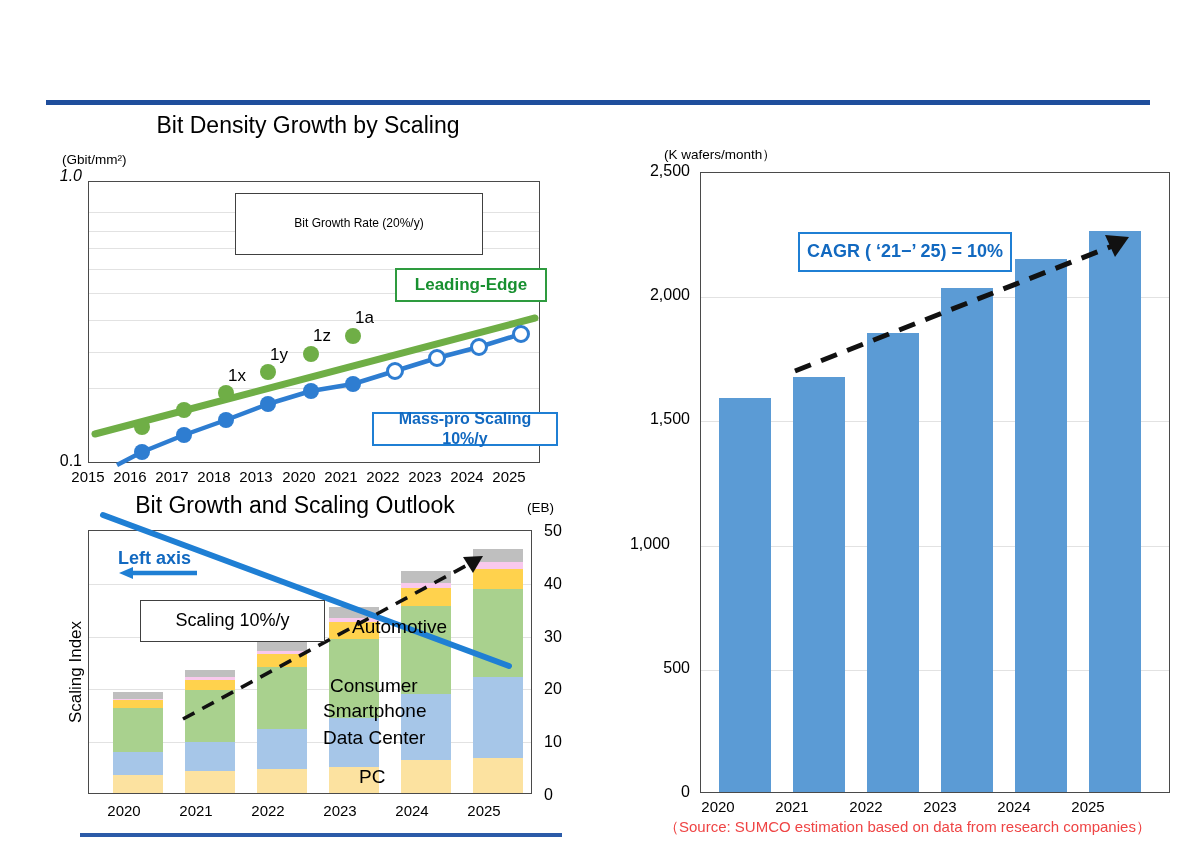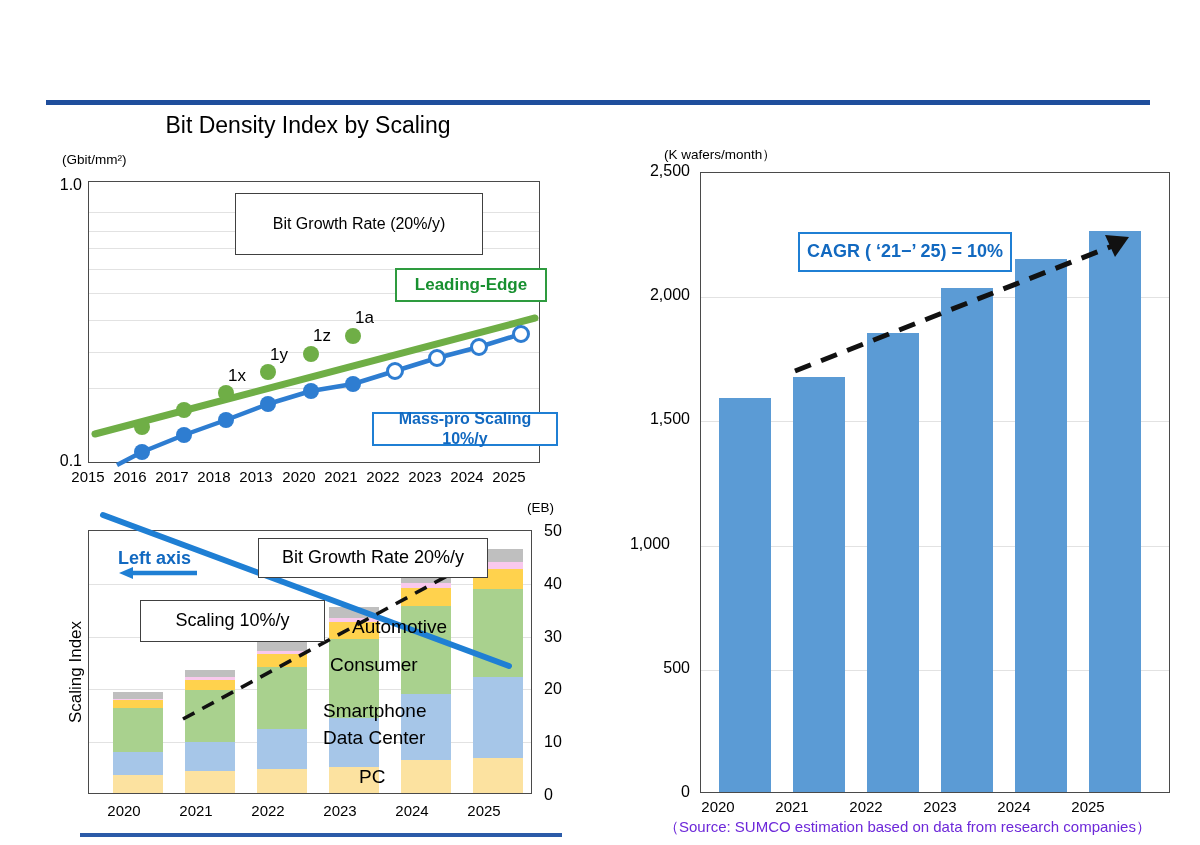--- a/index.html
+++ b/index.html
@@ -53,40 +53,40 @@
     display:flex;align-items:center;justify-content:center;
     text-align:center;line-height:1.28;
   }
   .callout.black{border:1.6px solid #404040;color:#000;}
   .callout.green{border:2.2px solid #2E9B3F;color:#189030;font-weight:700;}
   .callout.blue{border:2.2px solid #1F7FD4;color:#1269C0;font-weight:700;}
 
   .pt-lbl{position:absolute;font-size:17px;color:#000;white-space:nowrap;}
   .seg-lbl{position:absolute;font-size:19px;color:#000;white-space:nowrap;}
   .blue-bold{color:#1269C0;font-weight:700;}
-  .src-note{position:absolute;font-size:15px;white-space:nowrap;color:#6d28d9;}
+  .src-note{position:absolute;font-size:15px;white-space:nowrap;color:#ef4444;}
   .rot-lbl{
     position:absolute;font-size:17px;white-space:nowrap;
     transform:rotate(-90deg);transform-origin:left top;
   }
   .bar{position:absolute;}
   .tick-x{position:absolute;font-size:15px;text-align:center;}
   .tick-y{position:absolute;font-size:16px;text-align:right;white-space:nowrap;}
   .tick-y2{position:absolute;font-size:16px;text-align:left;white-space:nowrap;}
 </style>
 </head>
 <body>
 
 <div class="slide">
 
   <div class="hdr-rule"></div>
   <div class="foot-rule"></div>
 
 
-  <div class="chart-title" style="left:88px;top:112px;width:440px;">Bit Density Index by Scaling</div>
+  <div class="chart-title" style="left:88px;top:112px;width:440px;">Bit Density Growth by Scaling</div>
   <div class="unit-lbl" style="left:62px;top:152px;">(Gbit/mm²)</div>
 
   <div class="plotbox" style="left:88px;top:181px;width:452px;height:282px;">
 
     <div class="gridline" style="left:0;top:87px;width:100%;"></div>
     <div class="gridline" style="left:0;top:111px;width:100%;"></div>
     <div class="gridline" style="left:0;top:138px;width:100%;"></div>
     <div class="gridline" style="left:0;top:170px;width:100%;"></div>
     <div class="gridline" style="left:0;top:206px;width:100%;"></div>
     <div class="gridline" style="left:0;top:30px;width:100%;"></div>
@@ -116,47 +116,48 @@
       <circle cx="390" cy="165" r="7.5" fill="#ffffff" stroke="#2E7DD1" stroke-width="3"></circle>
       <circle cx="432" cy="152" r="7.5" fill="#ffffff" stroke="#2E7DD1" stroke-width="3"></circle>
     </svg>
   </div>
 
   <div class="pt-lbl" style="left:228px;top:366px;">1x</div>
   <div class="pt-lbl" style="left:270px;top:345px;">1y</div>
   <div class="pt-lbl" style="left:313px;top:326px;">1z</div>
   <div class="pt-lbl" style="left:355px;top:308px;">1a</div>
 
-  <div class="tick-y" style="left:38px;top:176px;width:44px;">1.0</div>
+  <div class="tick-y" style="left:38px;top:167px;width:44px;font-style:italic;">1.0</div>
   <div class="tick-y" style="left:38px;top:452px;width:44px;">0.1</div>
 
   <div class="tick-x" style="left:62px;top:468px;width:52px;">2015</div>
   <div class="tick-x" style="left:104px;top:468px;width:52px;">2016</div>
   <div class="tick-x" style="left:146px;top:468px;width:52px;">2017</div>
   <div class="tick-x" style="left:188px;top:468px;width:52px;">2018</div>
   <div class="tick-x" style="left:230px;top:468px;width:52px;">2013</div>
   <div class="tick-x" style="left:273px;top:468px;width:52px;">2020</div>
   <div class="tick-x" style="left:315px;top:468px;width:52px;">2021</div>
   <div class="tick-x" style="left:357px;top:468px;width:52px;">2022</div>
   <div class="tick-x" style="left:399px;top:468px;width:52px;">2023</div>
   <div class="tick-x" style="left:441px;top:468px;width:52px;">2024</div>
   <div class="tick-x" style="left:483px;top:468px;width:52px;">2025</div>
 
-  <div class="callout black" style="left:235px;top:193px;width:248px;height:62px;font-size:16px;">
+  <div class="callout black" style="left:235px;top:193px;width:248px;height:62px;font-size:12px;">
     <div>
       <div>Bit Growth Rate (20%/y)</div>
     </div>
   </div>
   <div class="callout green" style="left:395px;top:268px;width:152px;height:34px;font-size:17px;">
     <span>Leading-Edge</span>
   </div>
   <div class="callout blue" style="left:372px;top:412px;width:186px;height:34px;font-size:16px;">
     <span>Mass-pro Scaling 10%/y</span>
   </div>
 
+  <div class="chart-title" style="left:75px;top:492px;width:440px;">Bit Growth and Scaling Outlook</div>
   <div class="unit-lbl" style="left:527px;top:500px;">(EB)</div>
   <div class="rot-lbl" style="left:66px;top:723px;">Scaling Index</div>
 
   <div class="plotbox" style="left:88px;top:530px;width:444px;height:264px;">
     <div class="gridline" style="left:0;top:52.8px;width:100%;"></div>
     <div class="gridline" style="left:0;top:105.6px;width:100%;"></div>
     <div class="gridline" style="left:0;top:158.4px;width:100%;"></div>
     <div class="gridline" style="left:0;top:211.2px;width:100%;"></div>
 
     <div class="bar" style="left:24px;bottom:0px;     width:50px;height:17.9px;background:#FCE2A0;"></div>
@@ -224,26 +225,23 @@
   <div class="tick-x" style="left:158px;top:802px;width:76px;">2021</div>
   <div class="tick-x" style="left:230px;top:802px;width:76px;">2022</div>
   <div class="tick-x" style="left:302px;top:802px;width:76px;">2023</div>
   <div class="tick-x" style="left:374px;top:802px;width:76px;">2024</div>
   <div class="tick-x" style="left:446px;top:802px;width:76px;">2025</div>
 
   <div class="seg-lbl blue-bold" style="left:118px;top:548px;font-size:18px;">Left axis</div>
   <div class="callout black" style="left:140px;top:600px;width:185px;height:42px;font-size:18px;">
     <span>Scaling 10%/y</span>
   </div>
-  <div class="callout black" style="left:258px;top:538px;width:230px;height:40px;font-size:18px;">
-    <span>Bit Growth Rate 20%/y</span>
-  </div>
 
   <div class="seg-lbl" style="left:352px;top:616px;">Automotive</div>
-  <div class="seg-lbl" style="left:330px;top:654px;">Consumer</div>
+  <div class="seg-lbl" style="left:330px;top:675px;">Consumer</div>
   <div class="seg-lbl" style="left:323px;top:700px;">Smartphone</div>
   <div class="seg-lbl" style="left:323px;top:727px;">Data Center</div>
   <div class="seg-lbl" style="left:359px;top:766px;">PC</div>
 
   <div class="unit-lbl" style="left:664px;top:146px;">(K wafers/month）</div>
 
   <div class="plotbox" style="left:700px;top:172px;width:470px;height:621px;">
     <div class="gridline" style="left:0;top:124.2px;width:100%;"></div>
     <div class="gridline" style="left:0;top:248.4px;width:100%;"></div>
     <div class="gridline" style="left:0;top:372.6px;width:100%;"></div>

